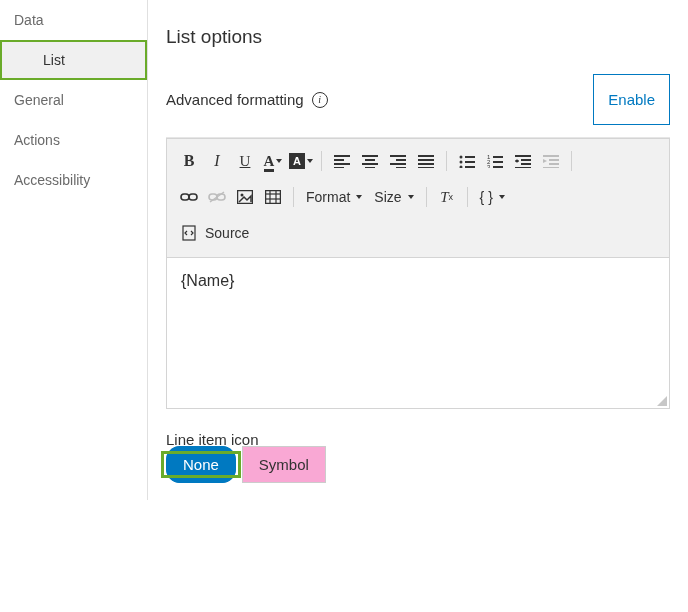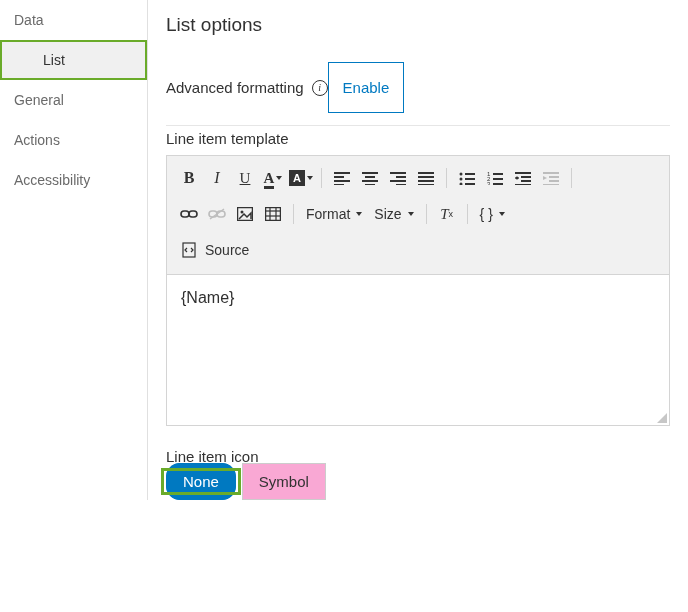--- a/index.html
+++ b/index.html
@@ -3,22 +3,22 @@
 <meta charset="utf-8">
 <style>
   * { box-sizing: border-box; }
   html, body { margin: 0; padding: 0; font-family: "Segoe UI", Arial, sans-serif; font-size: 14px; color: #323232; background: #fff; }
   .app { display: flex; width: 688px; height: 500px; }
   .sidebar { width: 148px; border-right: 1px solid #e0e0e0; }
   .side-item { padding: 12px 14px; color: #6a6a6a; cursor: pointer; }
   .side-item.selected { background: #f0f0f0; color: #323232; }
   .side-highlight { outline: 2px solid #6aab2a; outline-offset: -2px; padding-left: 43px; }
   .main { flex: 1; padding: 10px 18px 18px 18px; overflow: hidden; }
-  .title { font-size: 19px; color: #323232; margin: 4px 0 26px 0; font-weight: 400; }
-  .row { display: flex; align-items: center; border-bottom: 1px solid #e6e6e6; padding-bottom: 12px; margin-bottom: 0; }
+  .title { font-size: 19px; color: #323232; margin: 16px 0 26px 0; font-weight: 400; }
+  .row { display: flex; align-items: center; justify-content: space-between; border-bottom: 1px solid #e6e6e6; padding-bottom: 12px; margin-bottom: 0; }
   .row-left { display: flex; align-items: center; gap: 8px; color: #323232; font-size: 15px; }
   .info-icon { width: 16px; height: 16px; border: 1.2px solid #323232; border-radius: 50%; display: inline-flex; align-items: center; justify-content: center; font-size: 10px; font-style: italic; font-family: Georgia, serif; line-height: 1; }
   .enable-btn { border: 1px solid #0079c1; color: #0079c1; background: #fff; padding: 16px 14px; font-size: 15px; cursor: pointer; }
   .section-label { font-size: 15px; color: #323232; margin: 4px 0 8px 0; }
   .editor { border: 1px solid #d4d4d4; }
   .toolbar { background: #f1f1f1; border-bottom: 1px solid #d4d4d4; padding: 4px 2px 0 2px; }
   .trow { display: flex; align-items: center; flex-wrap: wrap; padding: 2px 6px; }
   .tbtn { min-width: 26px; height: 28px; display: inline-flex; align-items: center; justify-content: center; margin: 2px 1px; color: #333; cursor: pointer; position: relative; }
   .tbtn.disabled { color: #bdbdbd; cursor: default; }
   .tsep { width: 1px; height: 20px; background: #d0d0d0; margin: 0 6px; }
@@ -52,21 +52,20 @@
     <div class="title">List options</div>
 
     <div class="row">
       <div class="row-left">
         <span>Advanced formatting</span>
         <span class="info-icon">i</span>
       </div>
       <button class="enable-btn">Enable</button>
     </div>
 
-    <div class="section-label">Line item template</div>
 
     <div class="editor">
       <div class="toolbar">
         <div class="trow">
           <span class="tbtn">
               <b style="font-family:Georgia,serif;font-size:16px">B</b>
             </span>
           <span class="tbtn">
               <i style="font-family:Georgia,serif;font-size:16px">I</i>
             </span>

